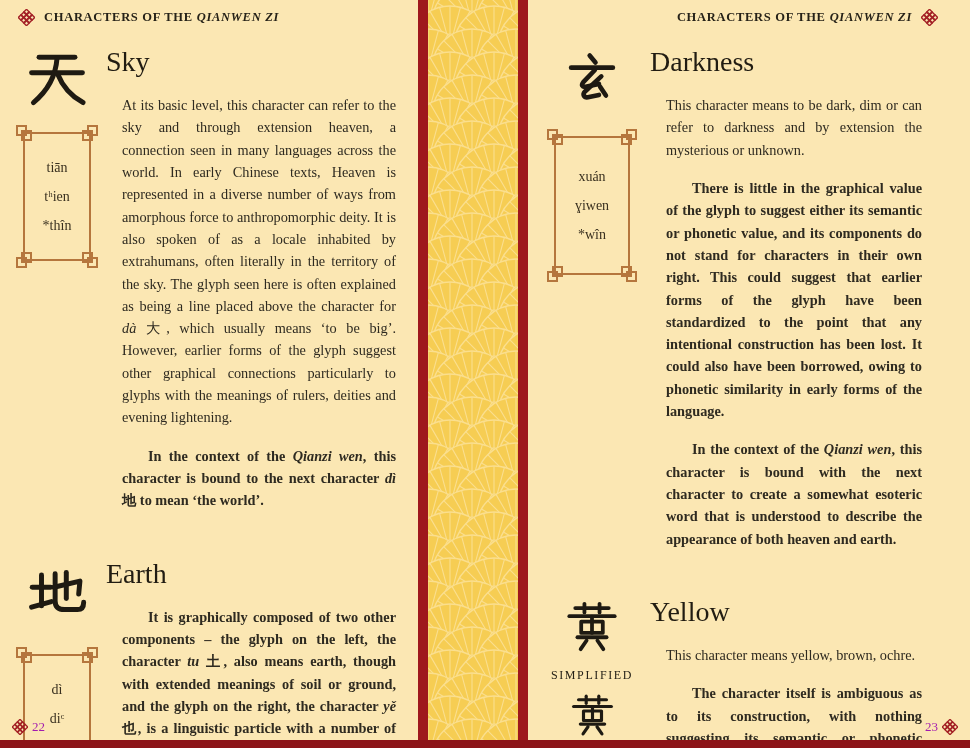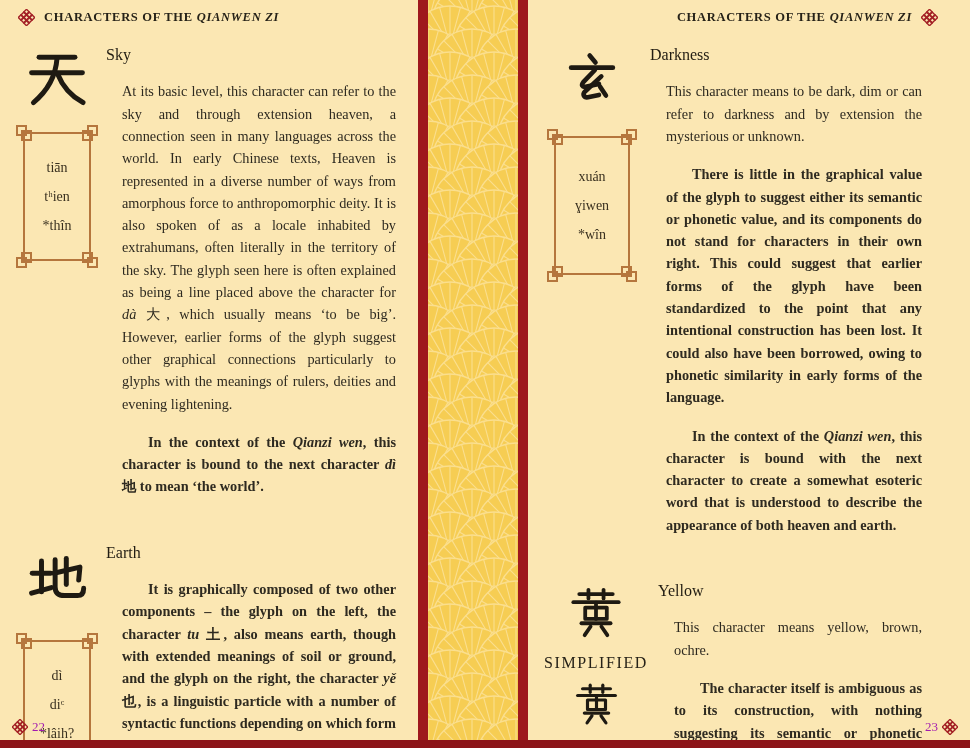--- a/index.html
+++ b/index.html
@@ -30,27 +30,27 @@
   .folio-left{left:12px;}
   .folio-right{right:12px;}
   .bottom-bar{position:absolute;left:0;right:0;bottom:0;height:8px;background:#8c1418;z-index:6;}
 
   
   .entries{margin-top:20px;display:flex;flex-direction:column;gap:30px;}
   .entry{display:flex;gap:10px;}
   .char-col{flex:0 0 78px;display:flex;flex-direction:column;align-items:center;padding-top:2px;}
   .page.right .char-col{flex:0 0 96px;}
   .text-col{flex:1;min-width:0;}
-  .entry-heading{margin:0 0 5px 0;font-size:16px;font-weight:normal;color:#211c12;line-height:1.15;}
+  .entry-heading{margin:0 0 5px 0;font-size:28px;font-weight:normal;color:#211c12;line-height:1.15;}
   .body-par{margin:16px;font-size:14.3px;line-height:22.3px;text-align:justify;}
   .body-par.indent{text-indent:26px;font-weight:bold;}
 
   
   .glyph{display:block;}
-  .simplified-label{margin:12px 0 8px 0;font-size:16px;letter-spacing:1.6px;color:#262218;}
+  .simplified-label{margin:12px 0 8px 0;font-size:12px;letter-spacing:1.6px;color:#262218;}
 
   
   .pron-box{position:relative;box-sizing:border-box;width:68px;margin-top:22px;
     border:2px solid #b5763d;padding:19px 2px;text-align:center;
     font-size:14px;color:#39301f;}
   .page.right .pron-box{width:76px;}
   .pron-box.tall{padding:24px 2px;text-align:center;}
   .pron-line{line-height:29px;}
   .corner{position:absolute;width:15px;height:15px;pointer-events:none;}
   .corner::before,.corner::after{content:"";position:absolute;width:7px;height:7px;border:2px solid #b5763d;}

